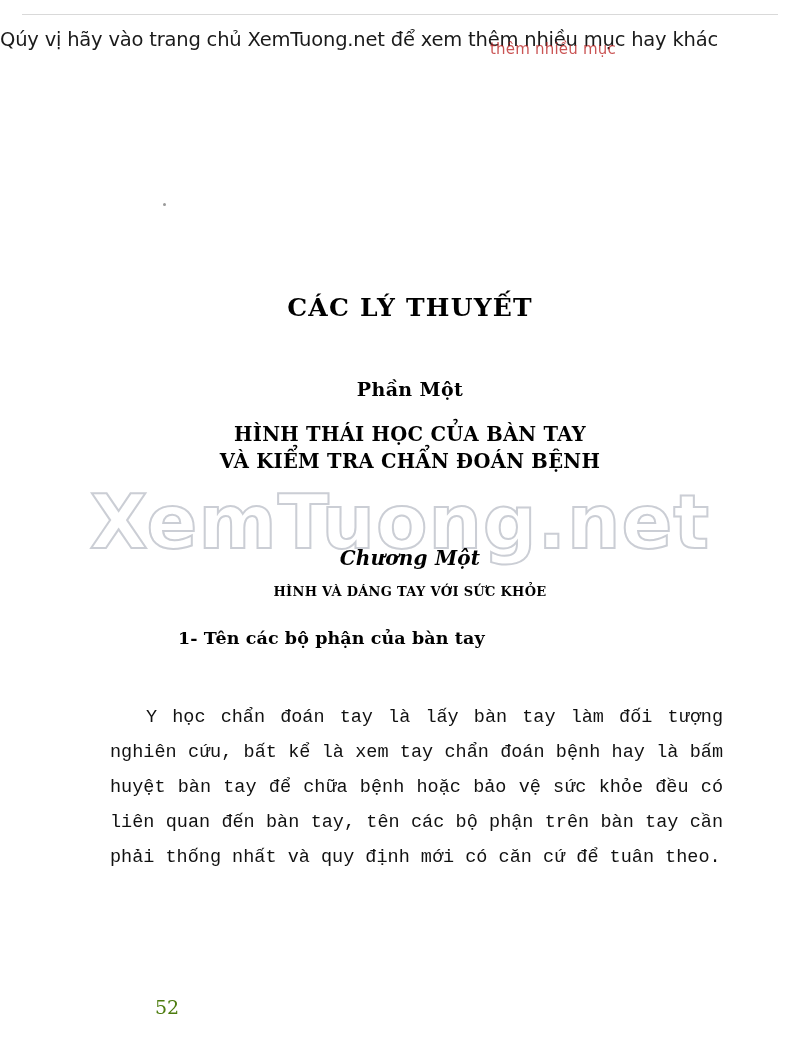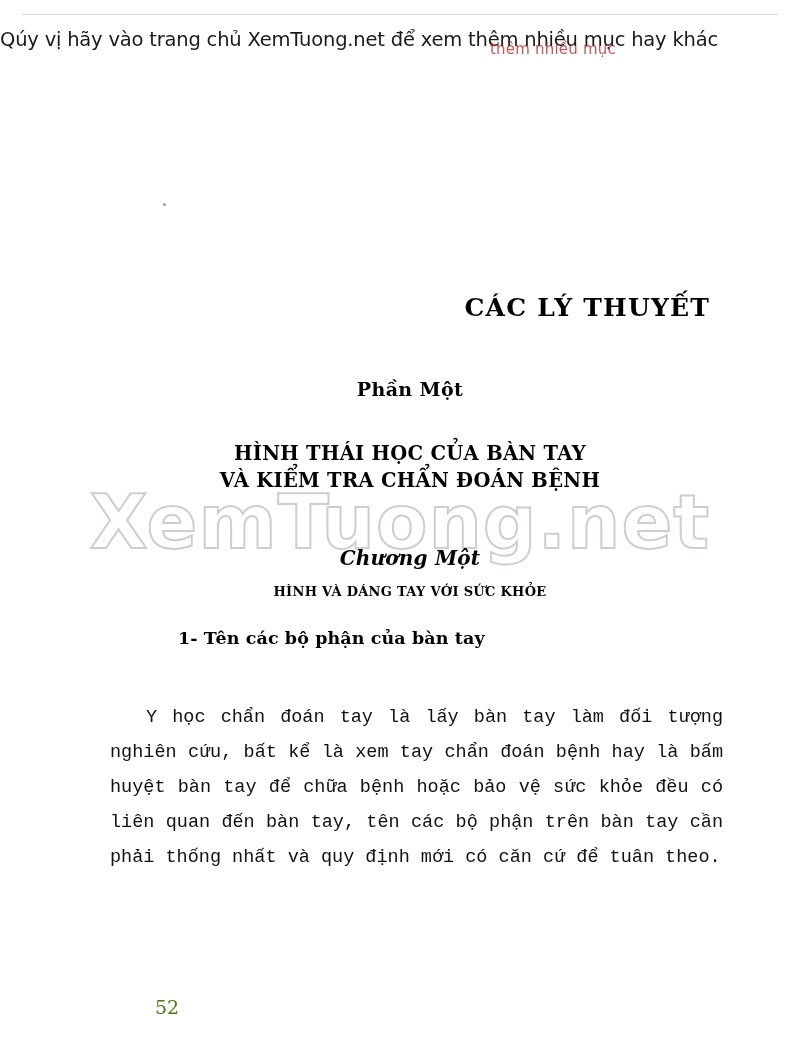--- a/index.html
+++ b/index.html
@@ -95,42 +95,42 @@
     left: 110px;
     top: 0;
     width: 600px;
   }
 
   .title-main {
     position: absolute;
     top: 293px;
     left: 0;
     width: 600px;
-    text-align: right;
+    text-align: center;
     font-family: "DejaVu Serif", serif;
     font-weight: 700;
     font-size: 25px;
     letter-spacing: 1.2px;
   }
 
   .part-label {
     position: absolute;
     top: 378px;
     left: 0;
     width: 600px;
     text-align: center;
     font-family: "DejaVu Serif", serif;
     font-weight: 700;
     font-size: 19px;
     letter-spacing: 0.4px;
   }
 
   .part-title {
     position: absolute;
-    top: 440px;
+    top: 421px;
     left: 0;
     width: 600px;
     text-align: center;
     font-family: "DejaVu Serif", serif;
     font-weight: 700;
     font-size: 19.5px;
     line-height: 27px;
     letter-spacing: 0.3px;
   }
 

